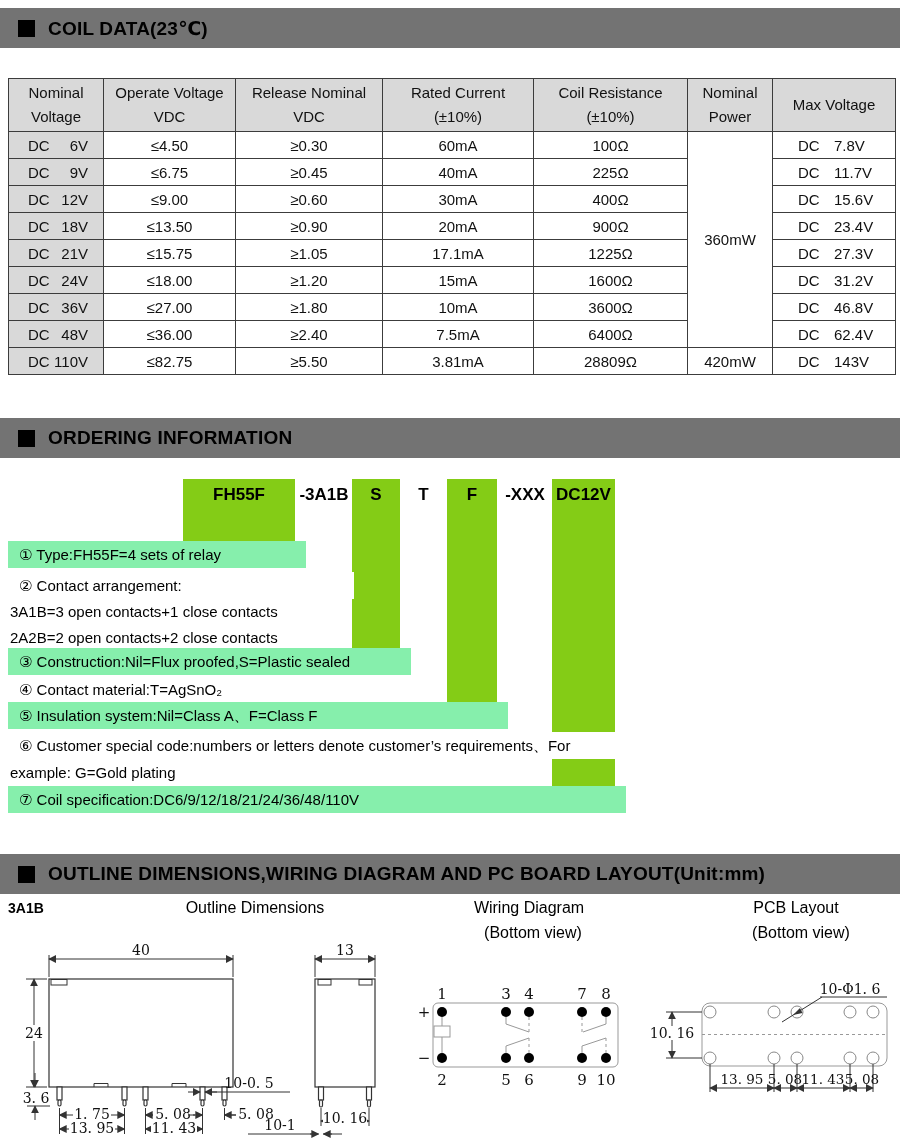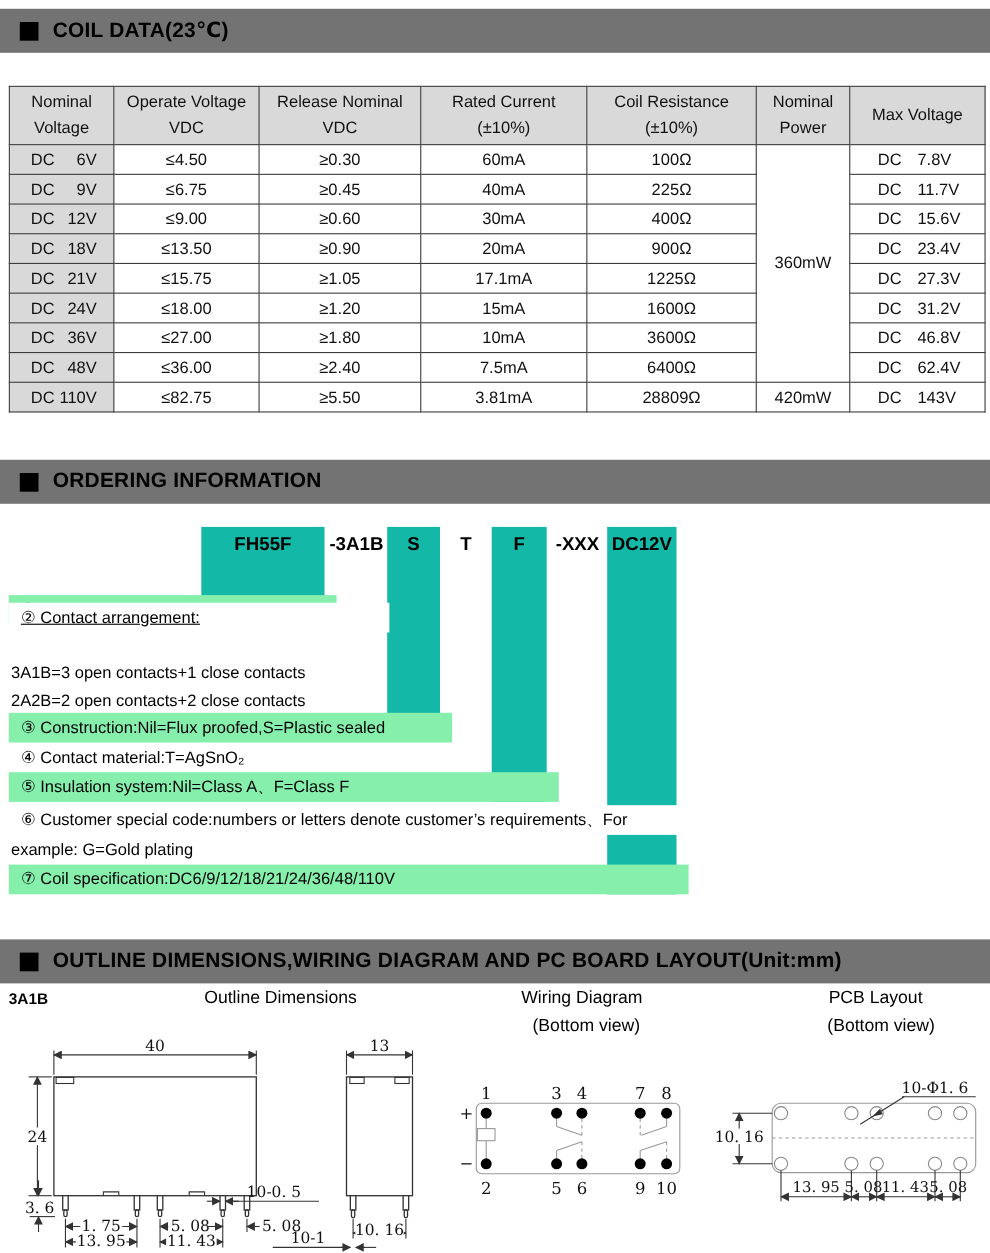--- a/index.html
+++ b/index.html
@@ -16,21 +16,21 @@
   table.coil th{background:#d9d9d9;height:52px;}
   table.coil td{height:26px;background:#fff;}
   table.coil td.gray{background:#d9d9d9;}
   .hl{line-height:24px;}
   .hl:empty{display:none;}
   .ncell{display:flex;justify-content:space-between;padding:0 15px 0 19px;}
   .mcell{display:flex;padding-left:25px;text-align:left;}
   .mcell .mdc{width:36px;}
   
   .code{position:absolute;font-size:17px;font-weight:bold;text-align:center;line-height:31px;color:#000;}
-  .code.g{background:#14b8a6;}
+  .code.g{background:#84cc16;}
   .note{position:absolute;height:27px;line-height:27px;font-size:15px;padding-left:11px;white-space:nowrap;color:#000;}
   .note.g{background:#86efac;}
   .note.w{background:#fff;}
   
   .subhead{position:absolute;font-size:16px;line-height:22px;text-align:center;color:#000;}
   .subhead.b{font-weight:bold;text-align:left;}
   svg{position:absolute;overflow:visible;}
   .bl{stroke:#333;stroke-width:1.2;fill:#fff;}
   .dl{stroke:#333;stroke-width:1;fill:none;}
   .cl{stroke:#999;stroke-width:1;fill:none;}
@@ -266,21 +266,21 @@
 
   <div class="code g" style="left:183px;top:479px;width:112px;height:89px;">FH55F</div>
   <div class="code" style="left:297px;top:479px;width:54px;height:31px;">-3A1B</div>
   <div class="code g" style="left:352px;top:479px;width:48px;height:194px;">S</div>
   <div class="code" style="left:401px;top:479px;width:45px;height:31px;">T</div>
   <div class="code g" style="left:447px;top:479px;width:50px;height:250px;">F</div>
   <div class="code" style="left:498px;top:479px;width:54px;height:31px;">-XXX</div>
   <div class="code g" style="left:552px;top:479px;width:63px;height:334px;">DC12V</div>
 
   <div class="note g" style="left:8px;top:541px;width:287px;">① Type:FH55F=4 sets of relay</div>
-  <div class="note w" style="left:8px;top:548px;width:335px;text-decoration:underline;">② Contact arrangement:</div>
+  <div class="note w" style="left:8px;top:572px;width:335px;">② Contact arrangement:</div>
   <div class="note w" style="left:8px;top:598px;width:335px;padding-left:2px;">3A1B=3 open contacts+1 close contacts</div>
   <div class="note w" style="left:8px;top:624px;width:335px;padding-left:2px;">2A2B=2 open contacts+2 close contacts</div>
   <div class="note g" style="left:8px;top:648px;width:392px;">③ Construction:Nil=Flux proofed,S=Plastic sealed</div>
   <div class="note w" style="left:8px;top:676px;width:340px;">④ Contact material:T=AgSnO₂</div>
   <div class="note w" style="left:8px;top:732px;width:612px;">⑥ Customer special code:numbers or letters denote customer’s requirements、For</div>
   <div class="note g" style="left:8px;top:702px;width:489px;">⑤ Insulation system:Nil=Class A、F=Class F</div>
   <div class="note w" style="left:8px;top:759px;width:300px;padding-left:2px;">example: G=Gold plating</div>
   <div class="note g" style="left:8px;top:786px;width:607px;">⑦ Coil specification:DC6/9/12/18/21/24/36/48/110V</div>
 
   <div class="bar" style="top:854px;">

